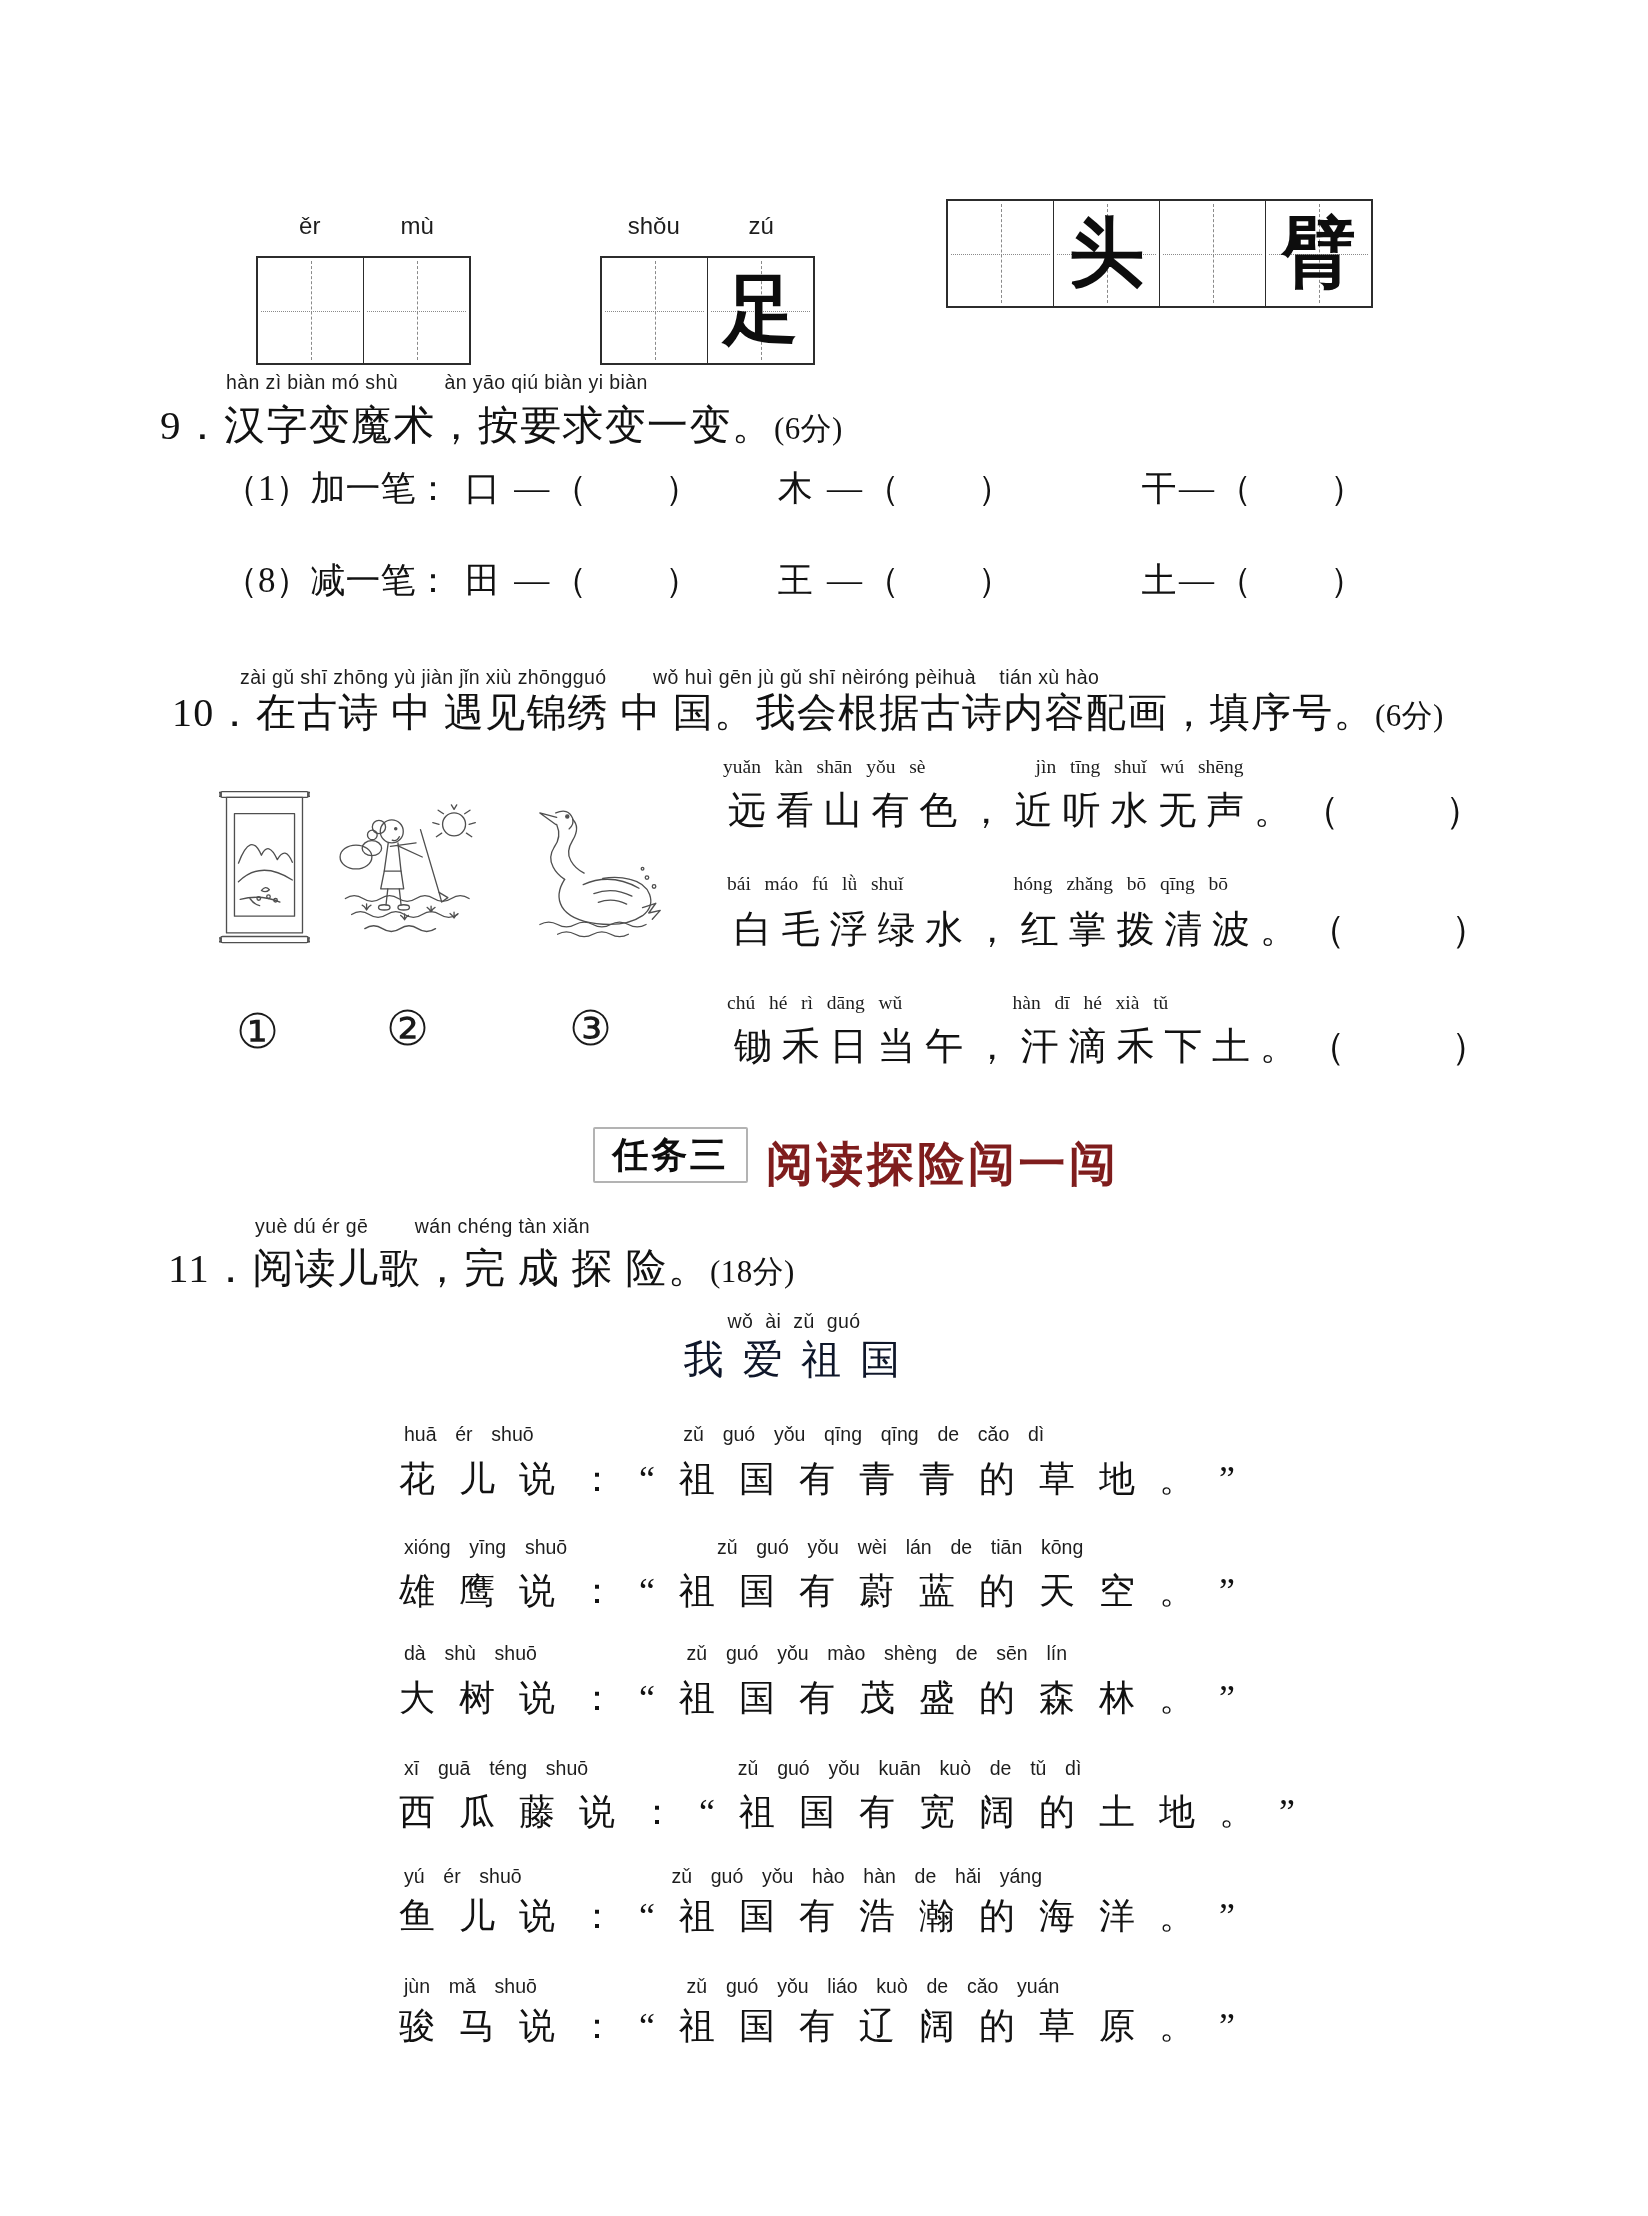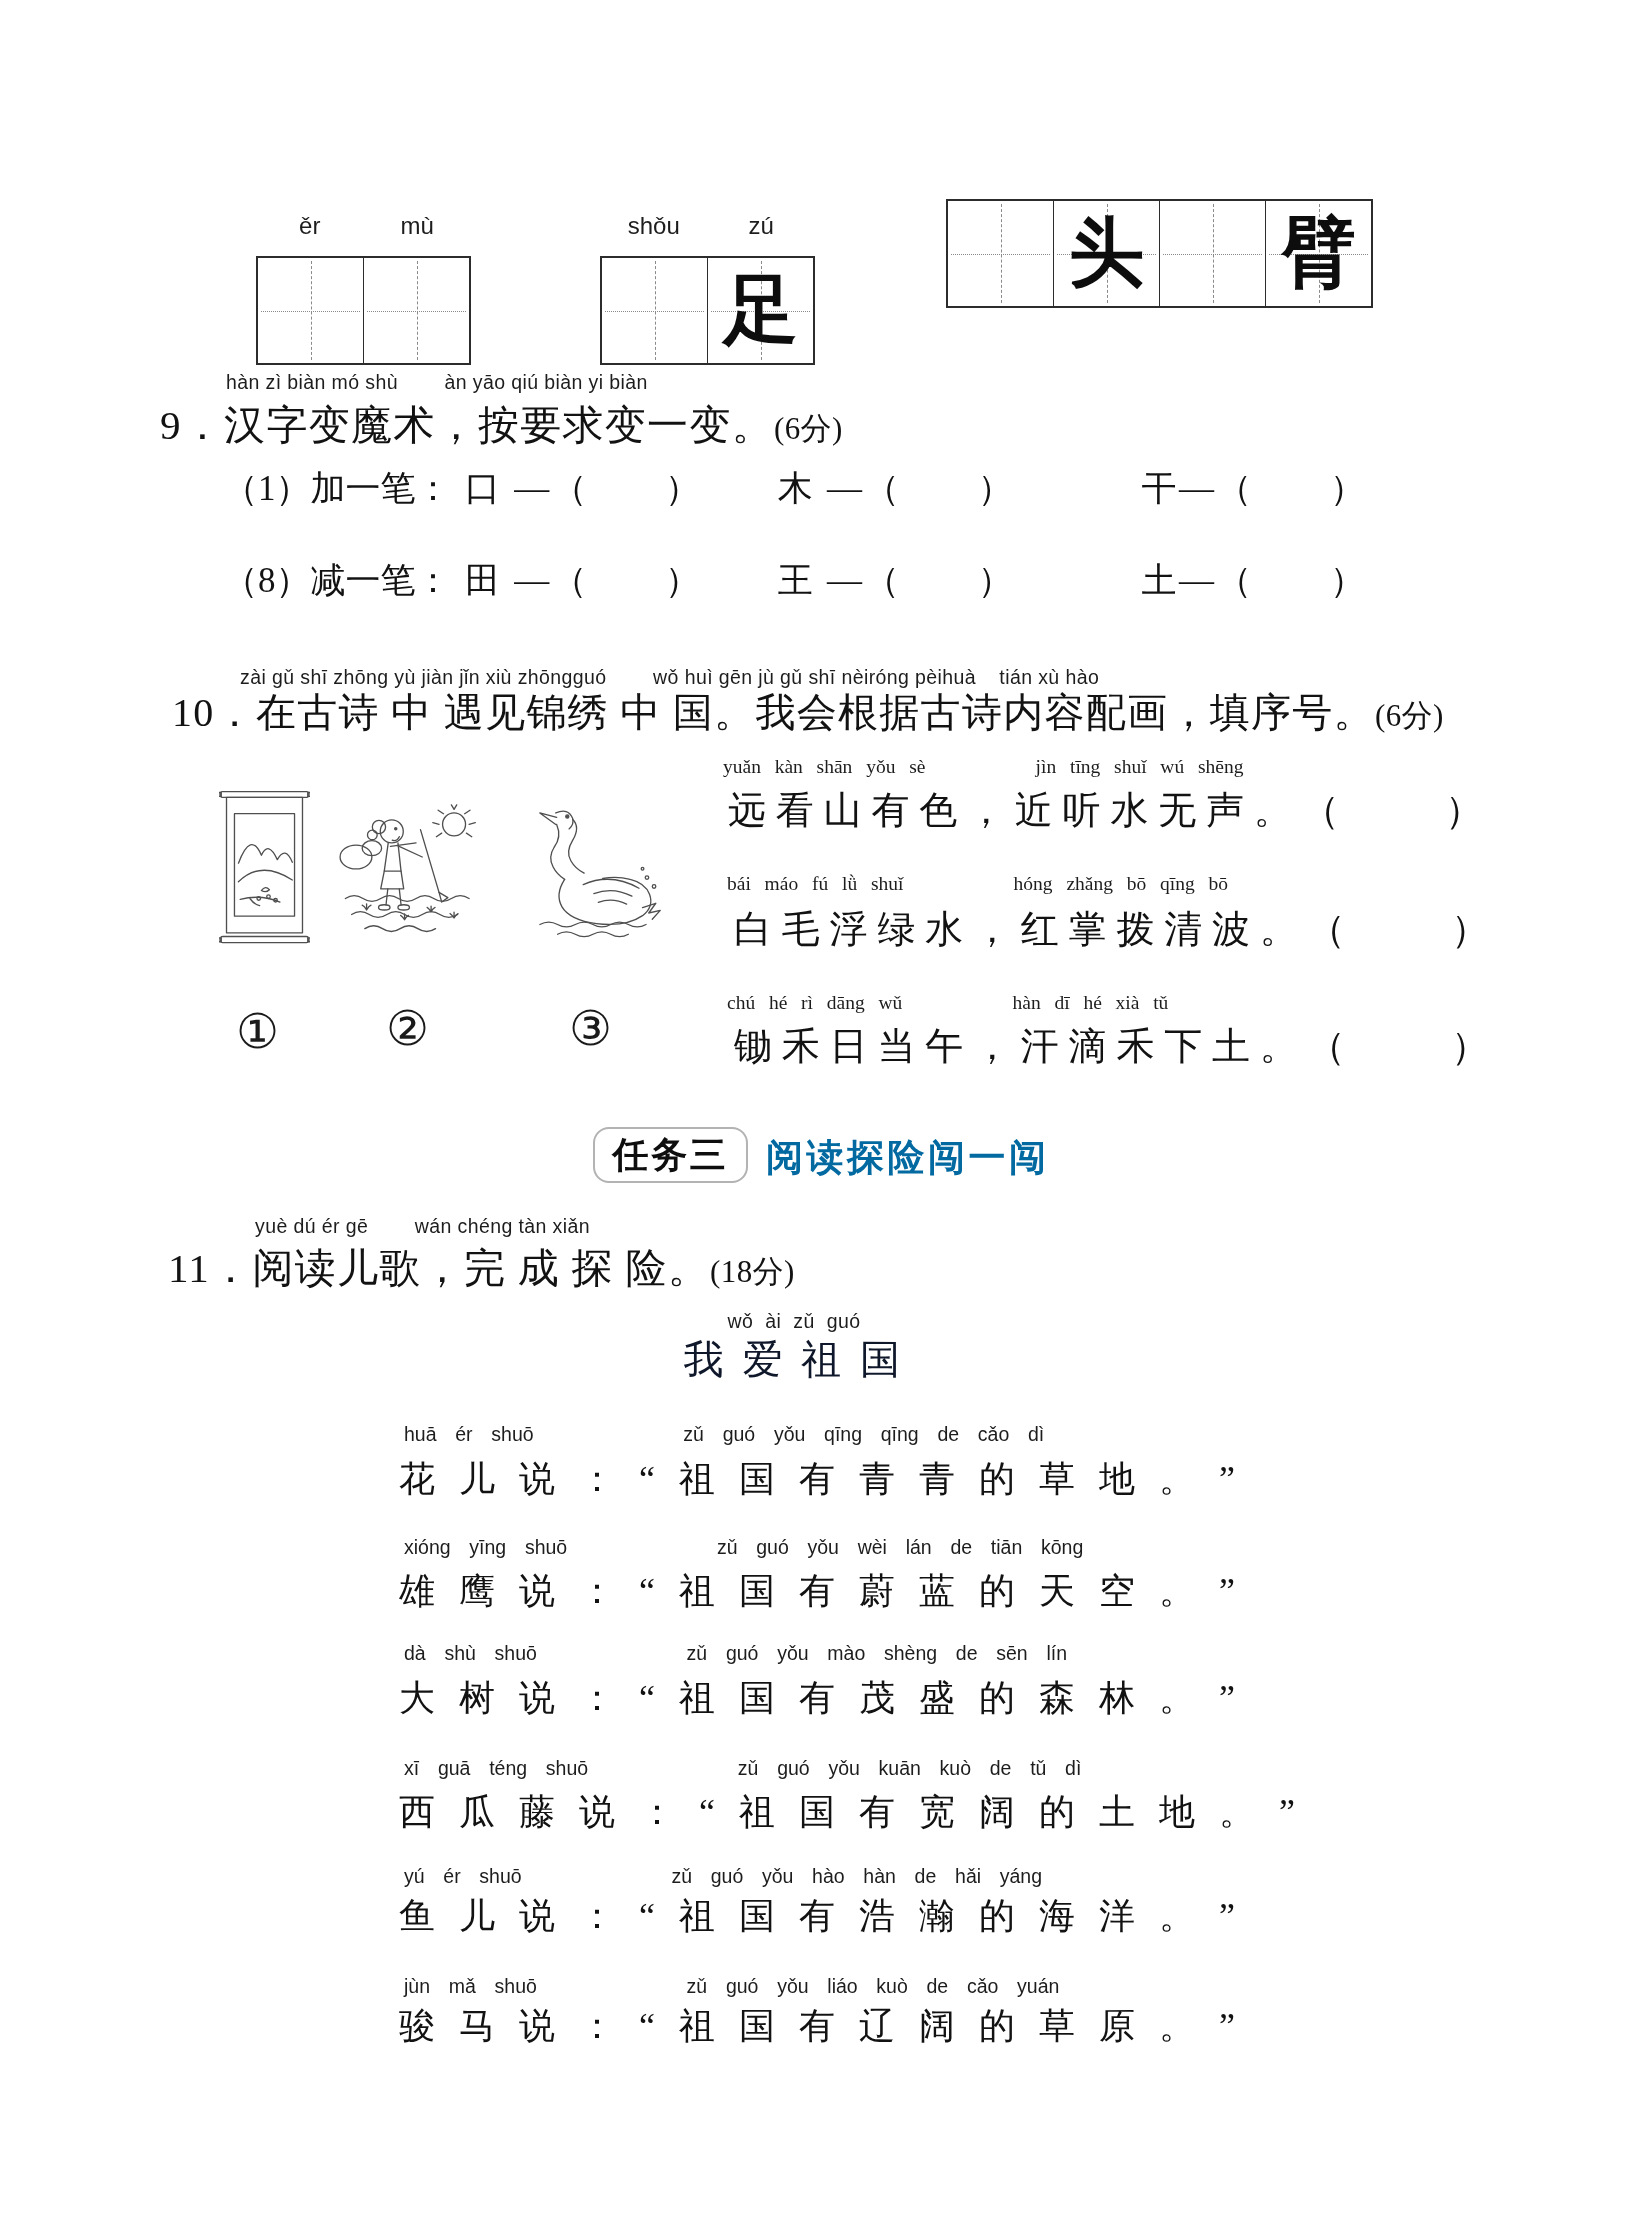--- a/index.html
+++ b/index.html
@@ -38,25 +38,25 @@
   .score{font-size:31px;letter-spacing:0.4px;}
   .subline{font-size:35px;white-space:pre;color:#121212;display:flex;align-items:flex-start;}
   .subline .item{letter-spacing:2.7px;}
   
   .p10-py{font-size:19.5px;word-spacing:8.9px;font-family:Liberation Serif, serif;}
   .p10-text{font-size:38px;letter-spacing:9.8px;white-space:pre;color:#121212;}
   .circled{font-size:48px;line-height:49px;width:49px;text-align:center;color:#1a1a1a;}
   
   .badge{
     display:flex;align-items:center;justify-content:center;
-    border:2.7px solid #b3b3b3;border-radius:16px;
+    border:2.7px solid #b3b3b3;border-radius:2px;
     width:151px;height:52px;
     font-size:36px;font-weight:bold;letter-spacing:2.7px;color:#0e0e0e;background:#fff;
   }
-  .task-title{font-size:37px;font-weight:bold;letter-spacing:3.5px;color:#0369a1;white-space:pre;}
+  .task-title{font-size:47px;font-weight:bold;letter-spacing:3.5px;color:#7f1d1d;white-space:pre;}
   
   .center-line{left:0;width:1588px;text-align:center;}
   .poem-title{font-size:40px;font-weight:normal;letter-spacing:4.4px;color:#0f172a;white-space:pre;}
   .st-py{font-size:19.5px;word-spacing:13.3px;}
   .st-text{font-size:36px;letter-spacing:24px;white-space:pre;color:#121212;}
   
   .sketch{stroke:#4f4f4f;fill:none;stroke-width:3;stroke-linecap:round;stroke-linejoin:round;}
 </style>
 </head>
 <body>

